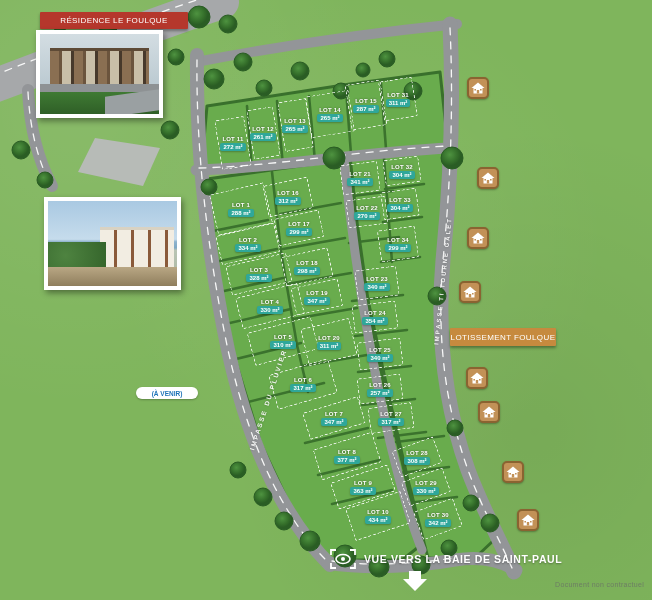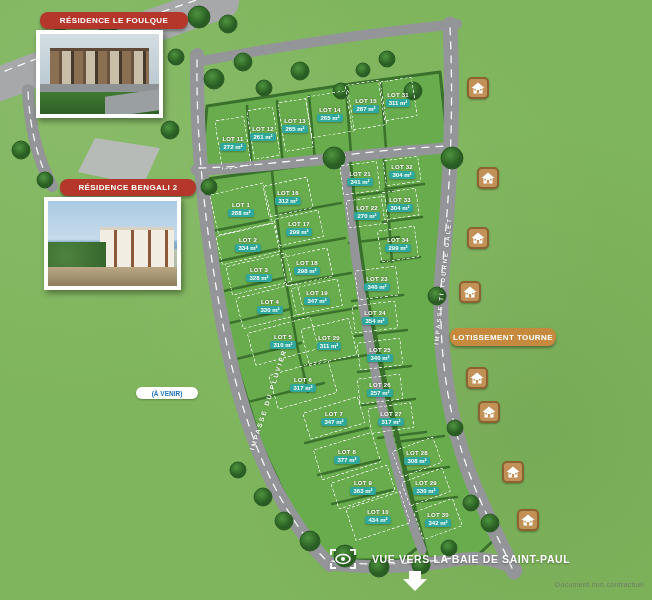--- a/index.html
+++ b/index.html
@@ -28,36 +28,36 @@
   .lot .lbl{position:absolute;inset:0;display:flex;flex-direction:column;align-items:center;justify-content:center;gap:1px;text-align:center;pointer-events:none;}
   .ln{font-size:6px;font-weight:bold;color:#fff;text-shadow:0 0 2px rgba(0,0,0,.5);letter-spacing:.2px;white-space:nowrap;}
   .la{font-size:6px;font-weight:bold;color:#fff;background:var(--teal);padding:1px 3px;border-radius:2px;white-space:nowrap;box-shadow:0 1px 2px rgba(0,0,0,.25);}
 
   
   .house{position:absolute;width:22px;height:22px;background:var(--icon_bg);border:2px solid var(--icon_border);
     border-radius:5px;box-sizing:border-box;display:flex;align-items:center;justify-content:center;
     box-shadow:0 1px 2px rgba(0,0,0,.3);}
 
   
-  .banner{position:absolute;color:#fff;font-weight:bold;display:flex;align-items:center;justify-content:center;
-    border-radius:8px;box-shadow:0 2px 3px rgba(0,0,0,.35);white-space:nowrap;}
+  .banner{position:absolute;color:#fff;font-weight:normal;display:flex;align-items:center;justify-content:center;
+    border-radius:1px;box-shadow:0 2px 3px rgba(0,0,0,.35);white-space:nowrap;}
   .red{background:var(--red);font-size:8px;letter-spacing:.4px;}
   .blue{background:var(--blue);font-size:7.5px;letter-spacing:.3px;}
   .orange{background:var(--orange);font-size:8px;letter-spacing:.4px;}
   .pill{position:absolute;background:#fff;color:var(--blue);font-size:6.5px;font-weight:bold;border-radius:7px;
     display:flex;align-items:center;justify-content:center;box-shadow:0 1px 2px rgba(0,0,0,.25);}
 
   .street{position:absolute;color:rgba(255,255,255,.95);font-size:6.5px;font-weight:bold;letter-spacing:2px;
     text-align:center;white-space:nowrap;text-shadow:0 0 2px rgba(0,0,0,.3);}
 
   .photo{position:absolute;background:#fff;padding:4px;box-shadow:2px 3px 6px rgba(0,0,0,.4);box-sizing:border-box;}
   .photo .inner{position:relative;width:100%;height:100%;overflow:hidden;background:#cfd8dc;}
   .ph{position:absolute;}
 
-  .viewbar{position:absolute;left:330px;top:549px;display:flex;align-items:center;gap:16px;justify-content:space-between;}
+  .viewbar{position:absolute;left:330px;top:549px;display:flex;align-items:center;gap:8px;justify-content:space-between;}
   .viewtext{color:#fff;font-weight:bold;font-size:10.5px;letter-spacing:.6px;text-shadow:0 1px 2px rgba(0,0,0,.35);white-space:nowrap;}
   .arrow{position:absolute;left:403px;top:571px;}
   .disclaimer{position:absolute;right:8px;top:581px;font-size:7px;color:#6d7d64;letter-spacing:.3px;}
 </style>
 </head>
 <body>
 
 <div class="stage">
 
   <svg class="map" width="652" height="600" viewBox="0 0 652 600">
@@ -494,34 +494,33 @@
       <div class="ph" style="inset:0;background:linear-gradient(#d3dde2,#bfcdd4 55%,#aebec6);"></div>
       <div class="ph" style="left:8%;top:18%;width:84%;height:52%;
         background:repeating-linear-gradient(90deg,#8a6f52 0 9px,#6b543d 9px 12px,#c9bfa8 12px 21px,#47392b 21px 24px);
         border-top:3px solid #5e4a36;"></div>
       <div class="ph" style="left:0;top:62%;width:100%;height:16%;background:#8e9294;"></div>
       <div class="ph" style="left:0;top:72%;width:100%;height:28%;background:linear-gradient(#3f7a33,#2f5f27);"></div>
       <div class="ph" style="left:55%;top:74%;width:45%;height:26%;background:#9aa0a2;transform:skewY(-8deg);"></div>
     </div>
   </div>
 
-  <div class="banner red" style="left:60px;top:179px;width:136px;height:17px;">RÉSIDENCE BENGALI 2</div>
   <div class="photo" style="left:44px;top:197px;width:137px;height:93px;">
     <div class="inner">
       <div class="ph" style="inset:0;background:linear-gradient(#a9c9e2,#c6dcec 45%,#8fb3cd 48%,#7fa8c4 55%,#b9c4b4 58%,#a8b49e);"></div>
       <div class="ph" style="left:40%;top:30%;width:58%;height:45%;
         background:repeating-linear-gradient(90deg,#f2ede2 0 14px,#8a5a3a 14px 17px);border-top:3px solid #d9d2c2;"></div>
       <div class="ph" style="left:0;top:48%;width:45%;height:40%;background:radial-gradient(circle at 30% 40%,#4e8340,#33632a);"></div>
       <div class="ph" style="left:0;top:78%;width:100%;height:22%;background:linear-gradient(#b9a784,#8f7e5d);"></div>
     </div>
   </div>
 
   <div class="pill" style="left:136px;top:387px;width:62px;height:12px;">(À VENIR)</div>
 
-  <div class="banner orange" style="left:450px;top:328px;width:106px;height:18px;">LOTISSEMENT TOURNE</div>
+  <div class="banner orange" style="left:450px;top:328px;width:106px;height:18px;">LOTISSEMENT FOULQUE</div>
 
   <div class="viewbar">
     <svg width="26" height="20" viewBox="0 0 26 20">
       <path d="M1,6 V1 H6 M20,1 H25 V6 M25,14 V19 H20 M6,19 H1 V14" fill="none" stroke="#fff" stroke-width="1.8"></path>
       <ellipse cx="13" cy="10" rx="7" ry="4.5" fill="none" stroke="#fff" stroke-width="1.6"></ellipse>
       <circle cx="13" cy="10" r="2" fill="#fff"></circle>
     </svg>
     <span class="viewtext">VUE VERS LA BAIE DE SAINT-PAUL</span>
   </div>
   <svg class="arrow" width="24" height="21" viewBox="0 0 24 21">

